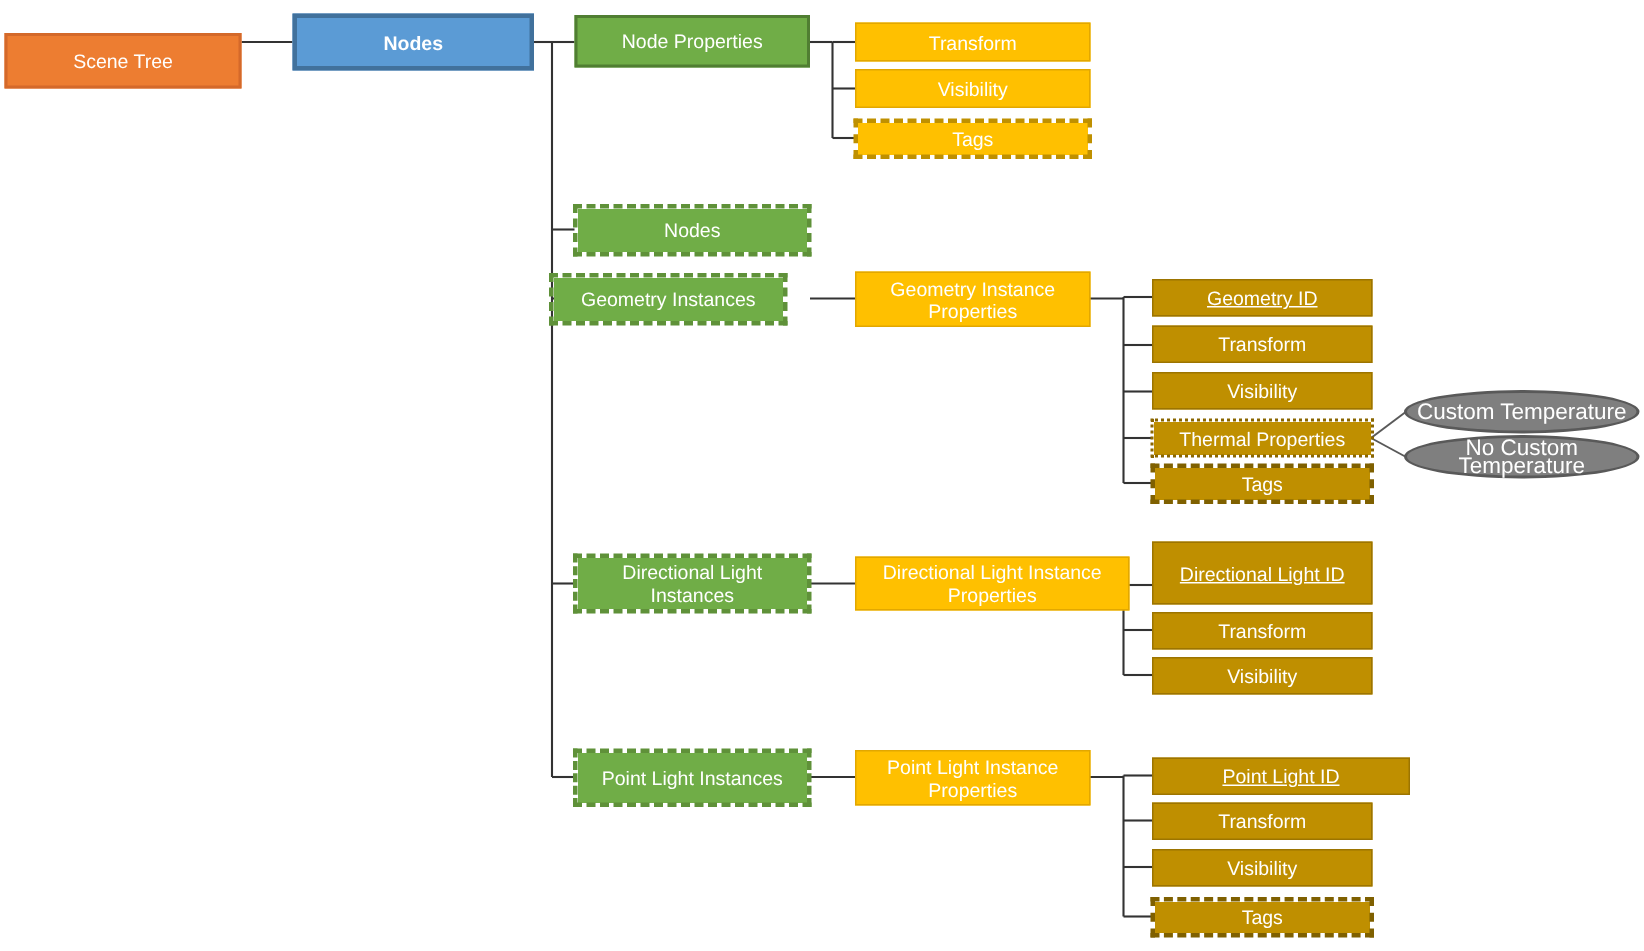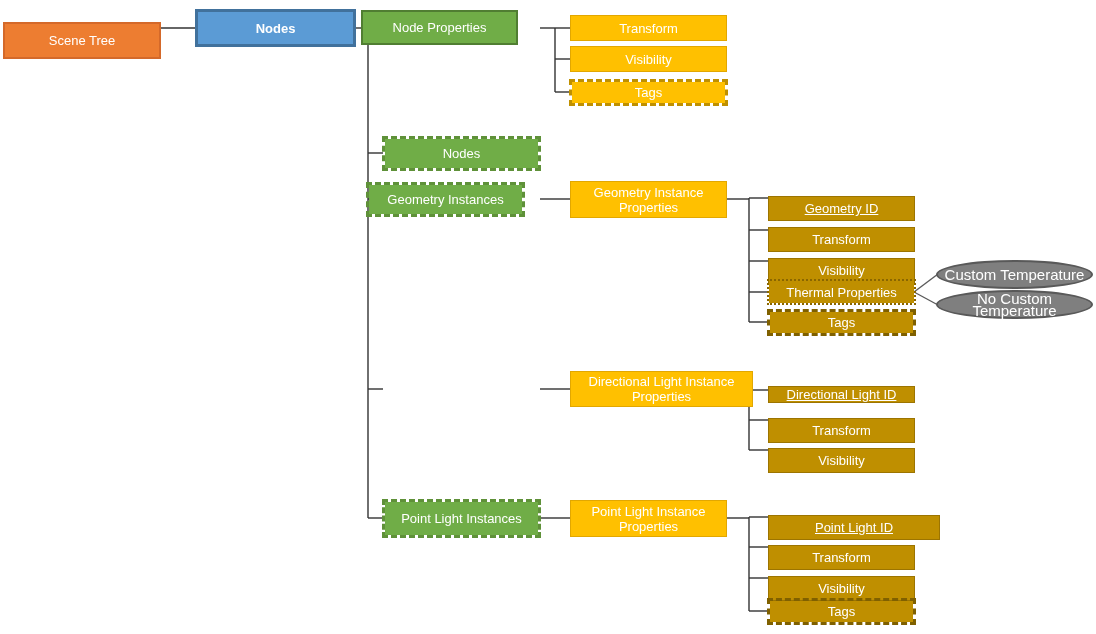--- a/index.html
+++ b/index.html
@@ -17,21 +17,21 @@
     text-align:center;color:#ffffff;
     font-size:13px;line-height:15px;
     padding:1px 5px;
   }
   .orange{background:#ED7D31;border:2px solid #d4692a;}
   .blue{background:#5B9BD5;border:3px solid #41719C;font-weight:bold;}
   .green{background:#70AD47;border:2px solid #507E32;}
   .green-dashed{background:#70AD47;border:3px dashed #5f9139;background-clip:padding-box;}
   .yellow{background:#FFC000;border:1px solid #e2a700;}
   .yellow-dashed{background:#FFC000;border:3px dashed #BF9000;background-clip:padding-box;}
-  .gold{background:#BF8F00;border:1px solid #9c7400;margin-top:10px;}
+  .gold{background:#BF8F00;border:1px solid #9c7400;}
   .gold-dotted{background:#BF8F00;border:2px dotted #8a6600;background-clip:padding-box;}
   .gold-dashed{background:#BF8F00;border:3px dashed #7F6000;background-clip:padding-box;}
   .ellipse{background:#7F7F7F;border:2px solid #595959;border-radius:50%;font-size:15px;line-height:12px;}
   .u{text-decoration:underline;}
 </style>
 </head>
 <body>
 
 <div class="canvas">
 
@@ -85,28 +85,31 @@
     </g>
   </svg>
 
   <div class="box orange" style="left:3px;top:22px;width:158px;height:37px">
     <span>Scene Tree</span>
   </div>
   <div class="box blue" style="left:195px;top:9px;width:161px;height:38px">
     <span>Nodes</span>
   </div>
 
-  <div class="box green" style="left:361px;top:10px;width:157px;height:35px">
+  <div class="box green" style="left:383px;top:10px;width:157px;height:35px">
     <span>Node Properties</span>
   </div>
   <div class="box green-dashed" style="left:382px;top:136px;width:159px;height:35px">
     <span>Nodes</span>
   </div>
   <div class="box green-dashed" style="left:366px;top:182px;width:159px;height:35px">
     <span>Geometry Instances</span>
+  </div>
+  <div class="box green-dashed" style="left:382px;top:369px;width:159px;height:40px">
+    <span>Directional Light Instances</span>
   </div>
   <div class="box green-dashed" style="left:382px;top:499px;width:159px;height:39px">
     <span>Point Light Instances</span>
   </div>
 
   <div class="box yellow" style="left:570px;top:15px;width:157px;height:26px">
     <span>Transform</span>
   </div>
   <div class="box yellow" style="left:570px;top:46px;width:157px;height:26px">
     <span>Visibility</span>
@@ -141,21 +144,21 @@
     <span>Tags</span>
   </div>
 
   <div class="box ellipse" style="left:936px;top:260px;width:157px;height:29px">
     <span>Custom Temperature</span>
   </div>
   <div class="box ellipse" style="left:936px;top:290px;width:157px;height:29px">
     <span>No Custom Temperature</span>
   </div>
 
-  <div class="box gold" style="left:768px;top:376px;width:147px;height:17px">
+  <div class="box gold" style="left:768px;top:361px;width:147px;height:42px">
     <span class="u">Directional Light ID</span>
   </div>
   <div class="box gold" style="left:768px;top:408px;width:147px;height:25px">
     <span>Transform</span>
   </div>
   <div class="box gold" style="left:768px;top:438px;width:147px;height:25px">
     <span>Visibility</span>
   </div>
 
   <div class="box gold" style="left:768px;top:505px;width:172px;height:25px">

